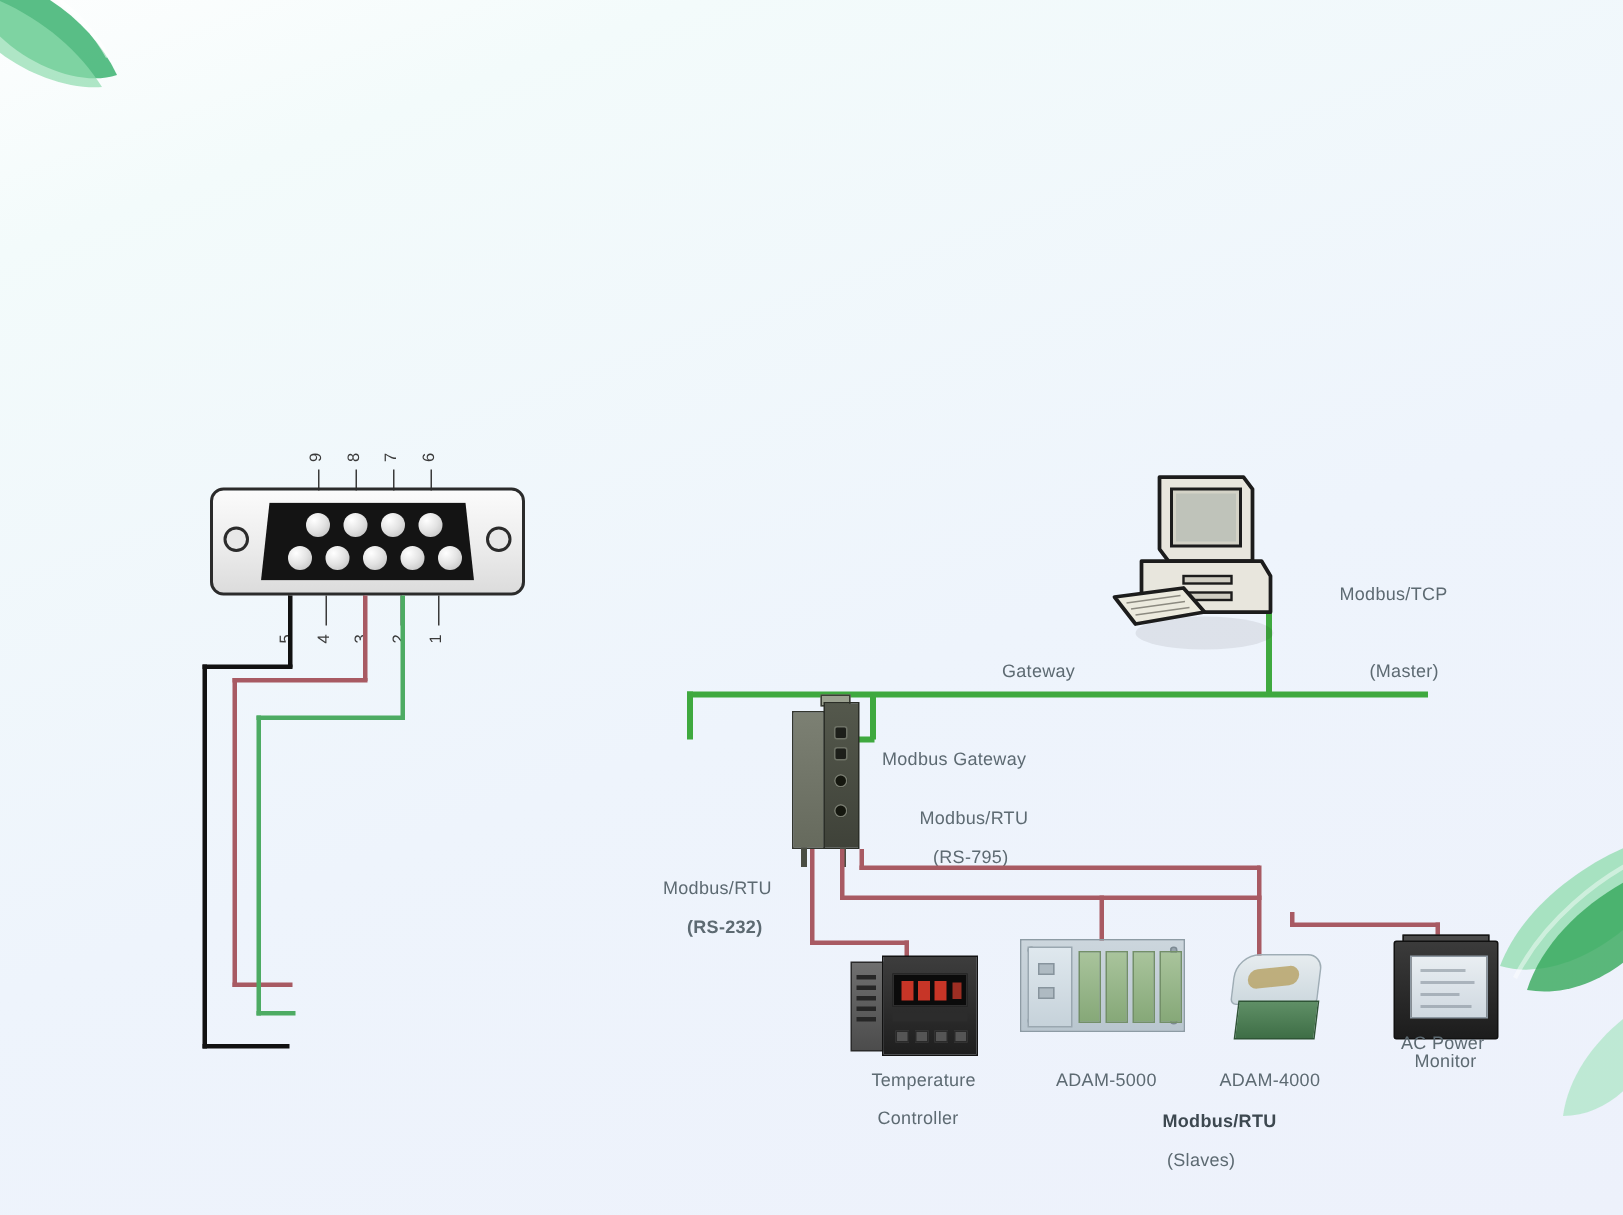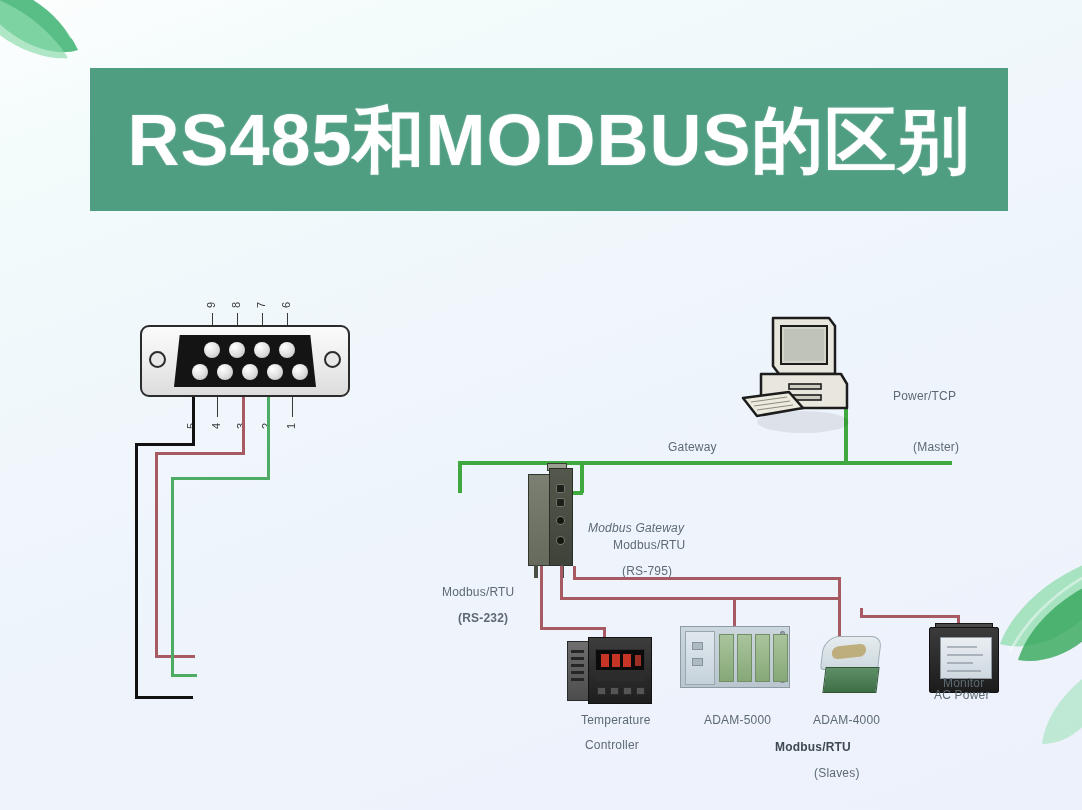--- a/index.html
+++ b/index.html
@@ -245,23 +245,20 @@
 
   <div class="leaf-wrap leaf-br">
     <svg width="150" height="270" viewBox="0 0 150 270">
       <path d="M160,10 C120,22 74,54 58,96 C92,106 134,84 160,52 Z" fill="#8fdcae" opacity="0.75"></path>
       <path d="M162,30 C126,44 88,74 76,112 C110,118 146,96 164,68 Z" fill="#34a85a" opacity="0.8"></path>
       <path d="M150,124 C126,140 104,166 100,196 C128,196 152,174 162,146 Z" fill="#9fe2ba" opacity="0.6"></path>
       <path d="M164,18 C122,36 86,68 68,104" stroke="#ffffff" stroke-width="3" fill="none" opacity="0.45"></path>
     </svg>
   </div>
 
-  <div id="title-banner">
-    <div id="title-text">RS485和MODBUS的区别</div>
-  </div>
 
   <div class="pinnum" style="left:208px; top:299px;">9</div>
   <div class="pinnum" style="left:233px; top:299px;">8</div>
   <div class="pinnum" style="left:258px; top:299px;">7</div>
   <div class="pinnum" style="left:283px; top:299px;">6</div>
 
   <div class="leadline" style="left:212px; top:313px; height:25px;"></div>
   <div class="leadline" style="left:237px; top:313px; height:25px;"></div>
   <div class="leadline" style="left:262px; top:313px; height:25px;"></div>
   <div class="leadline" style="left:287px; top:313px; height:25px;"></div>
@@ -337,36 +334,36 @@
 
       <path d="M6,86 L52,80 L66,96 L20,104 Z" fill="#eceade" stroke="#1c1c1c" stroke-width="2.5" stroke-linejoin="round"></path>
       <g stroke="#8c8a80" stroke-width="1">
         <path d="M14,90 L50,85"></path>
         <path d="M17,94 L53,89"></path>
         <path d="M20,98 L56,93"></path>
       </g>
     </svg>
   </div>
 
-  <div class="lbl" style="left:893px; top:389px;">Power/TCP</div>
+  <div class="lbl" style="left:893px; top:389px;">Modbus/TCP</div>
   <div class="lbl" style="left:913px; top:414px;margin-top:26px;">(Master)</div>
 
   <div id="gateway">
     <div id="gw-top"></div>
     <div id="gw-left"></div>
     <div id="gw-right"></div>
     <div class="gw-port" style="top:16px;"></div>
     <div class="gw-port" style="top:30px;"></div>
     <div class="gw-hole" style="top:48px;"></div>
     <div class="gw-hole" style="top:68px;"></div>
     <div class="gw-foot" style="left:6px;"></div>
     <div class="gw-foot" style="left:32px;"></div>
   </div>
 
-  <div class="lbl" style="left:588px; top:521px;font-style:italic;">Modbus Gateway</div>
+  <div class="lbl" style="left:588px; top:499px;">Modbus Gateway</div>
   <div class="lbl" style="left:613px; top:538px;">Modbus/RTU</div>
   <div class="lbl" style="left:622px; top:564px;">(RS-795)</div>
   <div class="lbl" style="left:442px; top:585px;">Modbus/RTU</div>
   <div class="lbl" style="left:458px; top:611px;font-weight:bold;">(RS-232)</div>
 
   <div class="wire v w-red" style="left:540px; top:566px; height:64px;"></div>
   <div class="wire h w-red" style="left:540px; top:627px; width:66px;"></div>
   <div class="wire v w-red" style="left:603px; top:627px; height:14px;"></div>
 
   <div class="wire v w-red" style="left:560px; top:566px; height:34px;"></div>
@@ -437,18 +434,18 @@
     <div id="ac-body">
       <div id="ac-face">
         <div class="ac-line" style="top:8px;  width:30px;"></div>
         <div class="ac-line" style="top:16px; width:36px;"></div>
         <div class="ac-line" style="top:24px; width:26px;"></div>
         <div class="ac-line" style="top:32px; width:34px;"></div>
       </div>
     </div>
   </div>
   <div class="lbl" style="left:934px; top:688px;">AC Power</div>
-  <div class="lbl" style="left:943px; top:676px;">Monitor</div>
+  <div class="lbl" style="left:943px; top:700px;">Monitor</div>
 
   <div class="lbl bold" style="left:775px; top:740px;">Modbus/RTU</div>
-  <div class="lbl" style="left:814px; top:766px;">(Slaves)</div>
+  <div class="lbl" style="left:778px; top:766px;">(Slaves)</div>
 
 </div>
 
 </body></html>

